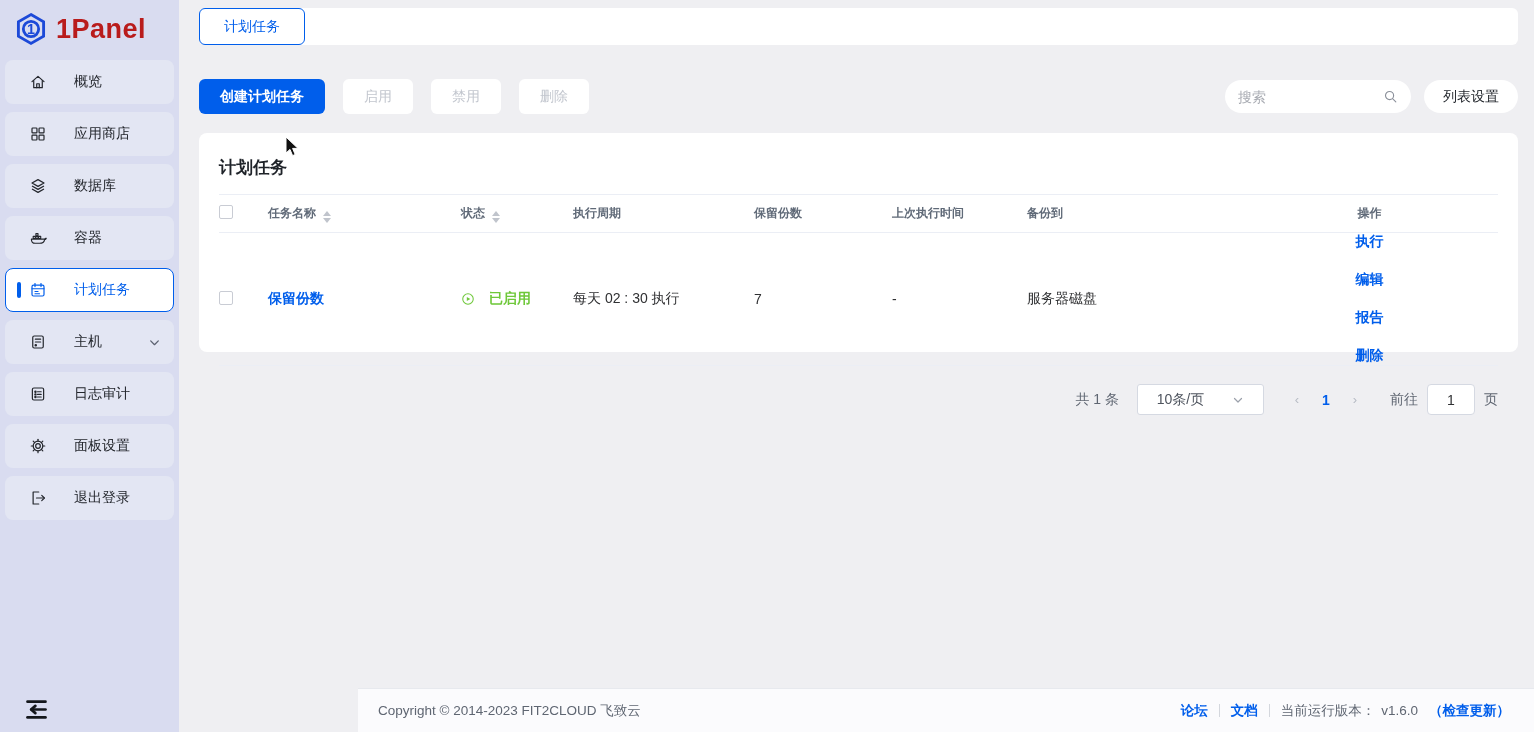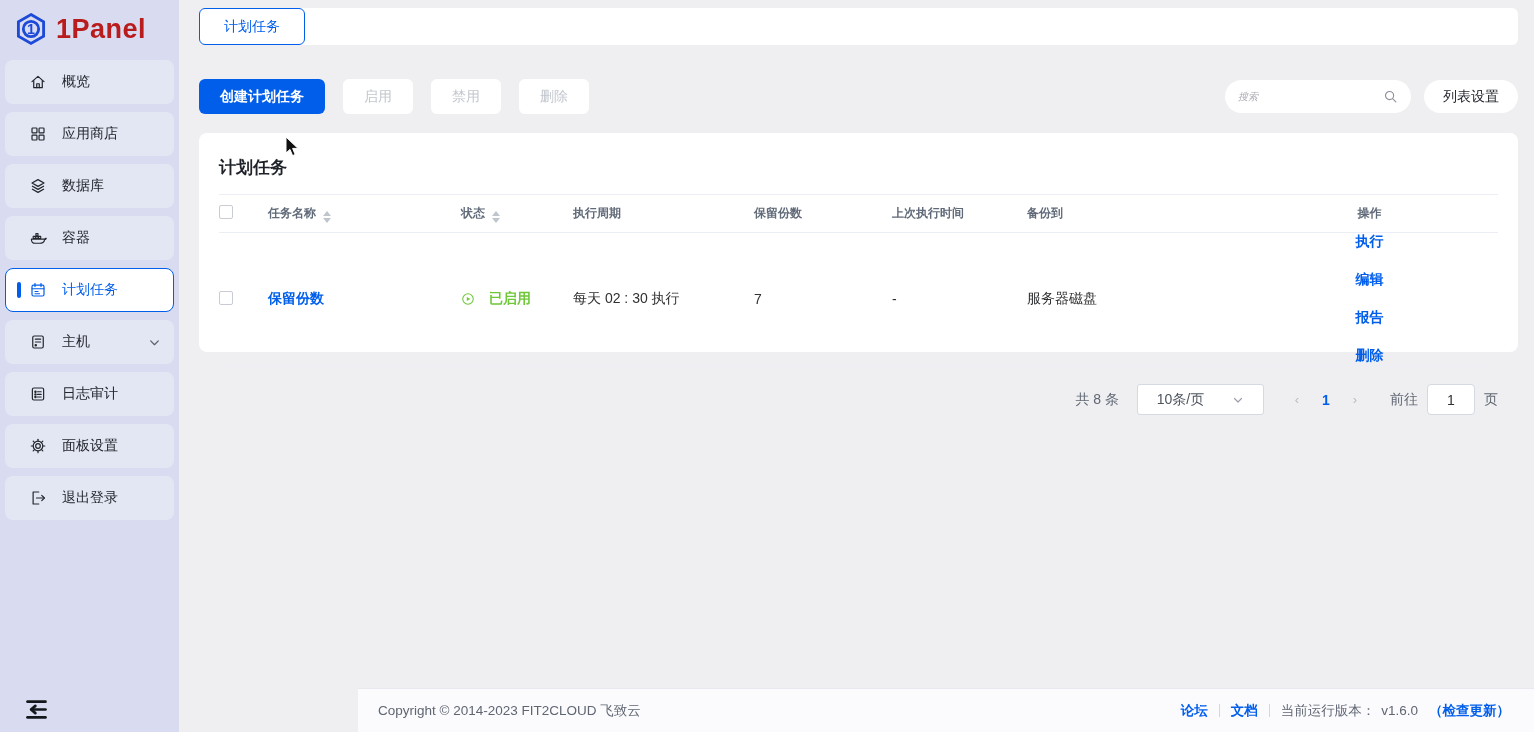--- a/index.html
+++ b/index.html
@@ -11,21 +11,21 @@
     font-size:14px; color:#303133;
   }
   svg { display:block; }
 
   
   .sidebar { position:absolute; left:0; top:0; width:179px; height:732px; background:#d9dcf0; z-index:2; }
   .logo { height:58px; display:flex; align-items:center; padding-left:13px; gap:7px; }
   .logo-text { font-size:27px; font-weight:800; color:#b91c1c; letter-spacing:.5px; }
   .menu { padding:2px 5px; display:flex; flex-direction:column; gap:8px; }
   .menu-item {
-    position:relative; height:44px; display:flex; align-items:center; gap:15px;
+    position:relative; height:44px; display:flex; align-items:center; gap:27px;
     padding-left:24px; background:#e3e6f3; border-radius:8px;
     font-size:14px; color:#23262c; cursor:pointer;
   }
   .menu-item svg { width:18px; height:18px; flex:none; }
   .menu-item .chev { position:absolute; right:13px; width:13px; height:13px; color:#5c6270; }
   .menu-item.active { background:#ffffff; border:1px solid #005eeb; color:#005eeb; padding-left:23px; }
   .active-bar { position:absolute; left:11px; top:13px; width:4px; height:16px; border-radius:2px; background:#005eeb; }
   .menu-item.active svg { color:#005eeb; }
   .collapse-btn { position:absolute; left:23px; bottom:9px; width:27px; height:27px; color:#14171c; cursor:pointer; }
 
@@ -39,21 +39,21 @@
   }
   .toolbar { position:absolute; left:20px; top:79px; width:1319px; height:35px; display:flex; align-items:center; }
   .btn { height:35px; border:none; border-radius:6px; font-size:14px; cursor:pointer; font-family:inherit; }
   .btn-primary { background:#005eeb; color:#fff; font-weight:700; padding:0 21px; margin-right:18px; }
   .btn-plain { background:#fff; color:#c2c6ce; padding:0 21px; margin-right:18px; }
   .toolbar .spacer { flex:1; }
   .search-box {
     width:186px; height:33px; background:#fff; border-radius:17px;
     display:flex; align-items:center; padding:0 13px; margin-right:13px;
   }
-  .search-box input { border:none; outline:none; flex:1; font-size:10px; font-family:inherit; color:#1d4ed8; background:transparent; min-width:0;font-style:italic; }
+  .search-box input { border:none; outline:none; flex:1; font-size:14px; font-family:inherit; color:#1d4ed8; background:transparent; min-width:0; }
   .search-box input::placeholder { color:#a8abb2; }
   .search-box svg { width:15px; height:15px; color:#8a8f99; flex:none; }
   .btn-pill { height:33px; background:#fff; border:none; border-radius:17px; padding:0 19px; font-size:14px; color:#1f2329; cursor:pointer; font-family:inherit; }
 
   
   .card { position:absolute; left:20px; top:133px; width:1319px; height:219px; background:#fff; border-radius:8px; }
   .card-title { padding:23px 20px 15px; font-size:17px; font-weight:700; color:#1f2329; }
   table { width:1279px; margin:0 20px; border-collapse:collapse; table-layout:fixed; }
   thead th {
     height:38px; border-top:1px solid #ebeef5; border-bottom:1px solid #ebeef5;
@@ -297,21 +297,21 @@
               <span class="link">编辑</span>
               <span class="link">报告</span>
               <span class="link">删除</span>
             </span>
           </td>
         </tr>
       </tbody>
     </table>
 
     <div class="pagination">
-      <span class="pg-total">共 8 条</span>
+      <span class="pg-total">共 1 条</span>
       <div class="pg-size">
         <span>10条/页</span>
         <svg viewBox="0 0 24 24" fill="none" stroke="currentColor" stroke-width="2.4" stroke-linecap="round" stroke-linejoin="round">
             <path d="M5 9 L12 16 L19 9"></path>
           </svg>
       </div>
       <span class="pg-arrow pg-prev">‹</span>
       <span class="pg-cur">1</span>
       <span class="pg-arrow">›</span>
       <span class="pg-goto">前往</span>

